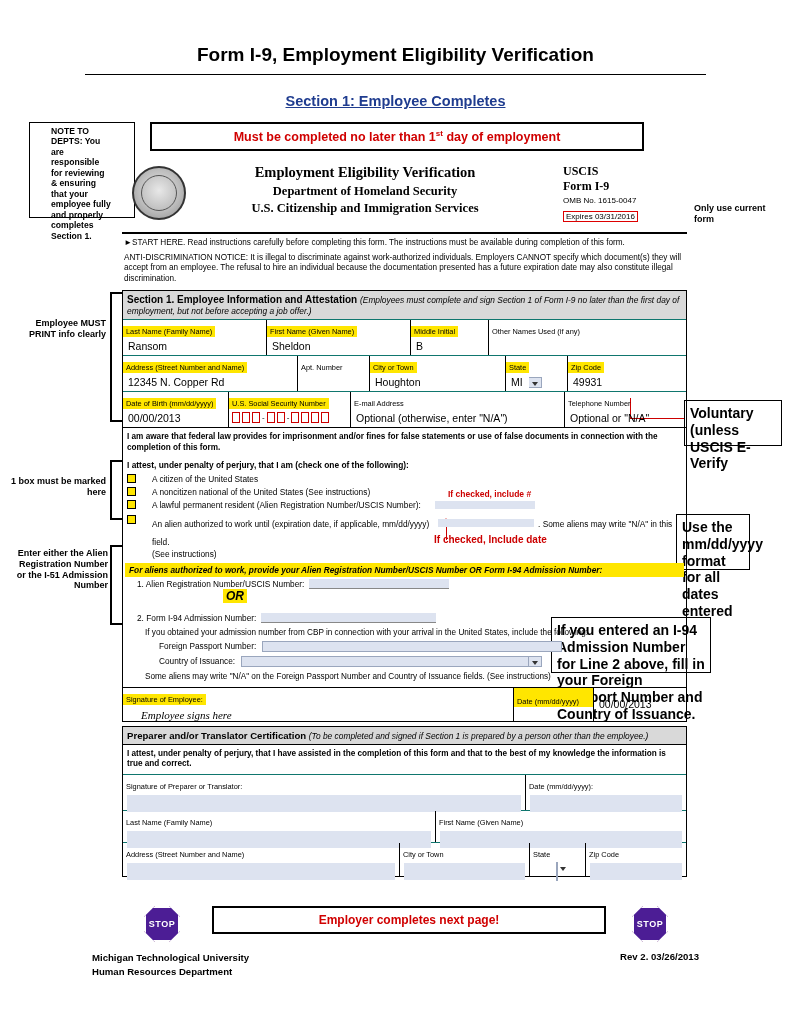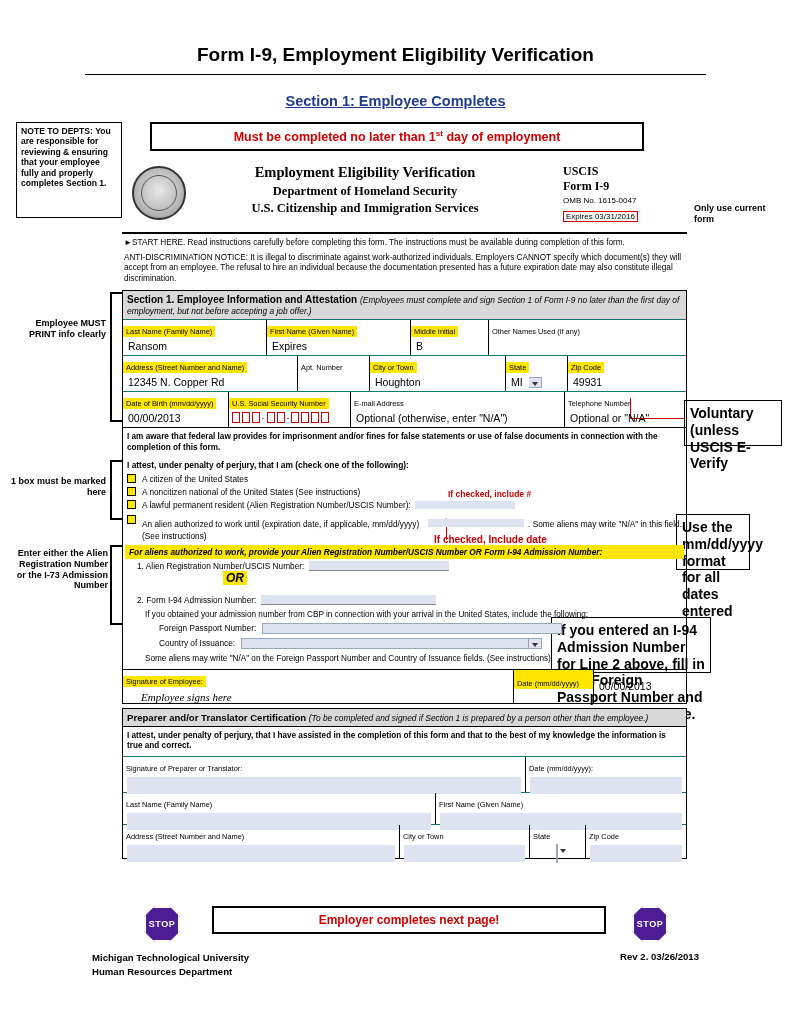--- a/index.html
+++ b/index.html
@@ -34,22 +34,22 @@
   .red-banner {
     position:absolute; left:150px; top:122px; width:494px; height:29px;
     border:2px solid #000; background:#fff;
     display:flex; align-items:center; justify-content:center;
     font-size:12.5px; font-weight:bold; color:#d00000;
   }
   .red-banner sup { font-size:8px; vertical-align: super; }
 
   
   .note-depts {
-    position:absolute; left:16px; top:122px; width:106px; height:96px;
-    border:1px solid #000; padding:3px 4px;
+    position:absolute; left:29px; top:122px; width:106px; height:96px;
+    border:1px solid #000; padding:3px 21px;
     font-size:8.6px; line-height:1.22; font-weight:bold;
   }
 
   
   .margin-note { position:absolute; font-size:9px; font-weight:bold; line-height:1.2; text-align:right; }
 
   
   .callout { position:absolute; border:1px solid #000; background:#fff; font-size:14px; font-weight:bold; padding:4px 5px; line-height:1.2; }
 
   
@@ -89,21 +89,21 @@
   .cell { border-right:1px solid #000; position:relative; padding:0; }
   .cell:last-child { border-right:none; }
   .lbl { font-size:7.4px; padding:1px 3px; display:inline-block; }
   .lbl.hl { background:#ffe600; }
   .val { font-size:10.5px; padding:2px 4px 3px 5px; min-height:17px; font-family:"Liberation Sans", sans-serif; }
   .blank { background:#dde3f0; }
 
   .attest { font-size:8.2px; padding:4px 4px; line-height:1.3; font-weight:bold; }
   .attest2 { font-size:8.4px; padding:3px 4px 2px 4px; font-weight:bold; }
 
-  .cbrow { display:flex; align-items:center; padding:1.5px 4px; }
+  .cbrow { display:flex; align-items:center; padding:1.5px 4px;gap:10px; }
   .cb { width:9px; height:9px; border:1px solid #000; background:#ffe600; margin-right:6px; flex:0 0 auto; }
   .cbtxt { font-size:8.3px; }
   .dots { flex:1; height:8px; background:#dde3f0; margin-left:4px; }
 
   .alien-band { background:#ffe600; font-size:8.3px; font-style:italic; font-weight:bold; padding:2px 4px; margin:3px 2px 0 2px; }
   .numline { display:flex; align-items:center; font-size:8.3px; padding:2px 4px 2px 14px; }
   .numline .fill { height:10px; background:#dde3f0; border-bottom:1px solid #888; margin-left:5px; }
 
   .ortag { position:absolute; left:100px; font-size:12px; font-weight:bold; font-style:italic; background:#ffe600; padding:0 3px; }
 
@@ -157,21 +157,21 @@
   <div class="section-head">Section 1: Employee Completes</div>
 
   <div class="red-banner">
     <span>Must be completed no later than 1<sup>st</sup> day of employment</span>
   </div>
 
   <div class="note-depts">NOTE TO DEPTS: You are responsible for reviewing &amp; ensuring that your employee fully and properly completes Section 1.</div>
 
   <div class="margin-note" style="left:10px; top:318px; width:96px;">Employee MUST PRINT info clearly</div>
   <div class="margin-note" style="left:10px; top:476px; width:96px;">1 box must be marked here</div>
-  <div class="margin-note" style="left:8px; top:548px; width:100px;">Enter either the Alien Registration Number or the I-73 Admission Number</div>
+  <div class="margin-note" style="left:8px; top:548px; width:100px;">Enter either the Alien Registration Number or the I-51 Admission Number</div>
 
   <div class="bracket" style="left:110px; top:292px; width:12px; height:130px;"></div>
   <div class="bracket" style="left:110px; top:460px; width:12px; height:60px;"></div>
   <div class="bracket" style="left:110px; top:545px; width:12px; height:80px;"></div>
 
   <div class="margin-note" style="left:694px; top:203px; width:92px; text-align:left;">Only use current form</div>
   <div class="callout" style="left:684px; top:400px; width:98px; height:46px;">Voluntary (unless USCIS E-Verify</div>
   <div class="callout" style="left:676px; top:514px; width:74px; height:56px;">Use the mm/dd/yyyy format for all dates entered</div>
   <div class="callout" style="left:551px; top:617px; width:160px; height:56px;">If you entered an I-94 Admission Number for Line 2 above, fill in your Foreign Passport Number and Country of Issuance.</div>
 
@@ -210,21 +210,21 @@
         <i>(Employees must complete and sign Section 1 of Form I-9 no later than the first day of employment, but not before accepting a job offer.)</i>
       </div>
 
       <div class="row">
         <div class="cell" style="width:144px;">
           <span class="lbl hl">Last Name (Family Name)</span>
           <div class="val">Ransom</div>
         </div>
         <div class="cell" style="width:144px;">
           <span class="lbl hl">First Name (Given Name)</span>
-          <div class="val">Expires</div>
+          <div class="val">Sheldon</div>
         </div>
         <div class="cell" style="width:78px;">
           <span class="lbl hl">Middle Initial</span>
           <div class="val">B</div>
         </div>
         <div class="cell" style="flex:1;">
           <span class="lbl">Other Names Used (if any)</span>
           <div class="val"></div>
         </div>
       </div>

